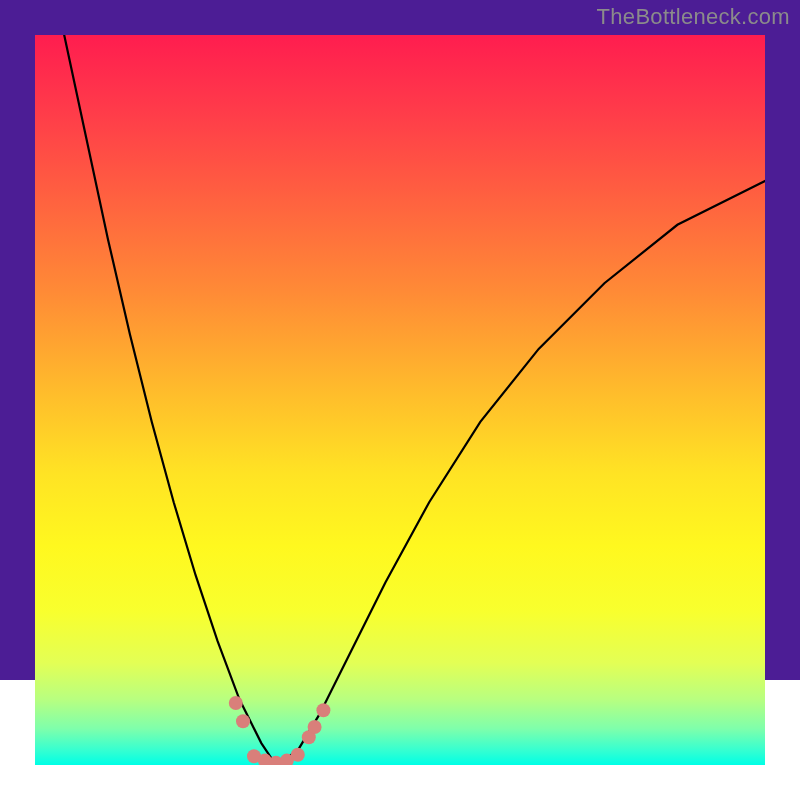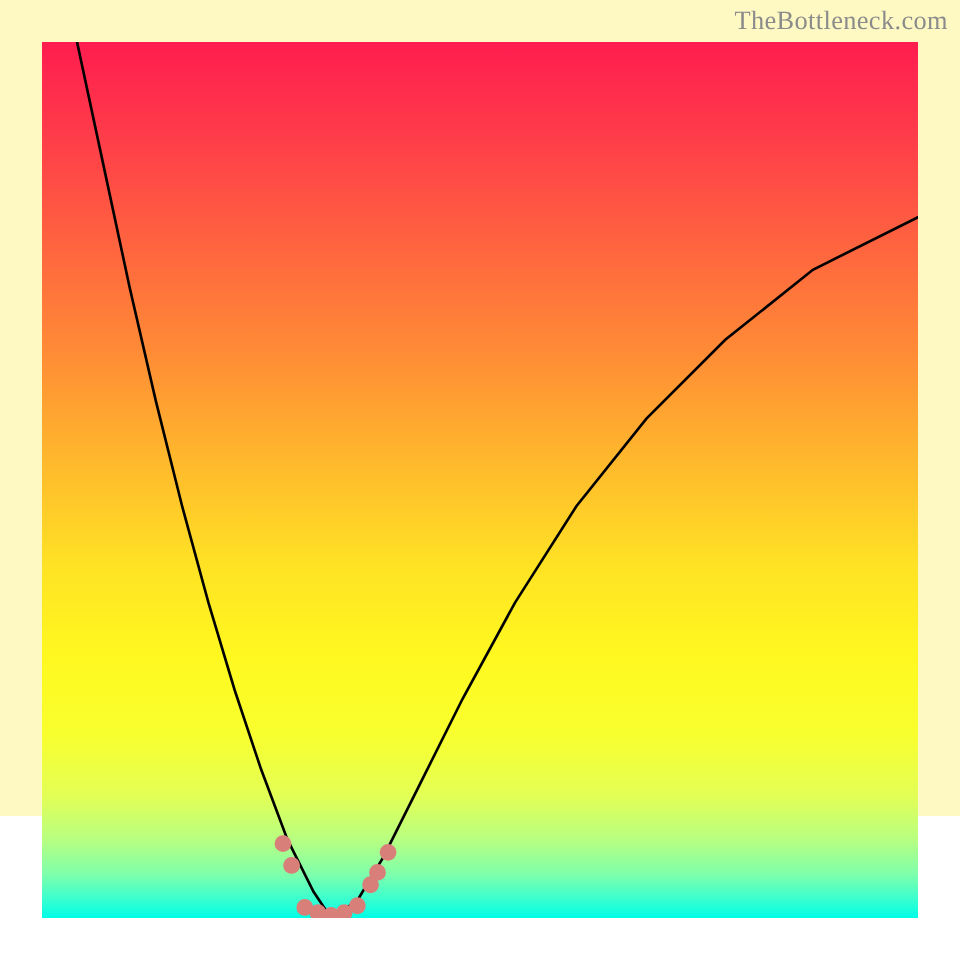--- a/index.html
+++ b/index.html
@@ -6,23 +6,22 @@
     margin: 0;
     padding: 0;
     width: 800px;
     height: 800px;
     overflow: hidden;
     font-family: Arial, Helvetica, sans-serif;
   }
   .frame {
     width: 800px;
     height: 680px;
-    background: #fef9c3;
+    background: #4c1d95;
     position: relative;
-    font-family: Liberation Serif, serif;
   }
   .watermark {
     position: absolute;
     top: 4px;
     right: 10px;
     color: #8b8b8b;
     font-size: 22px;
     font-weight: 500;
     letter-spacing: 0.3px;
     z-index: 10;

